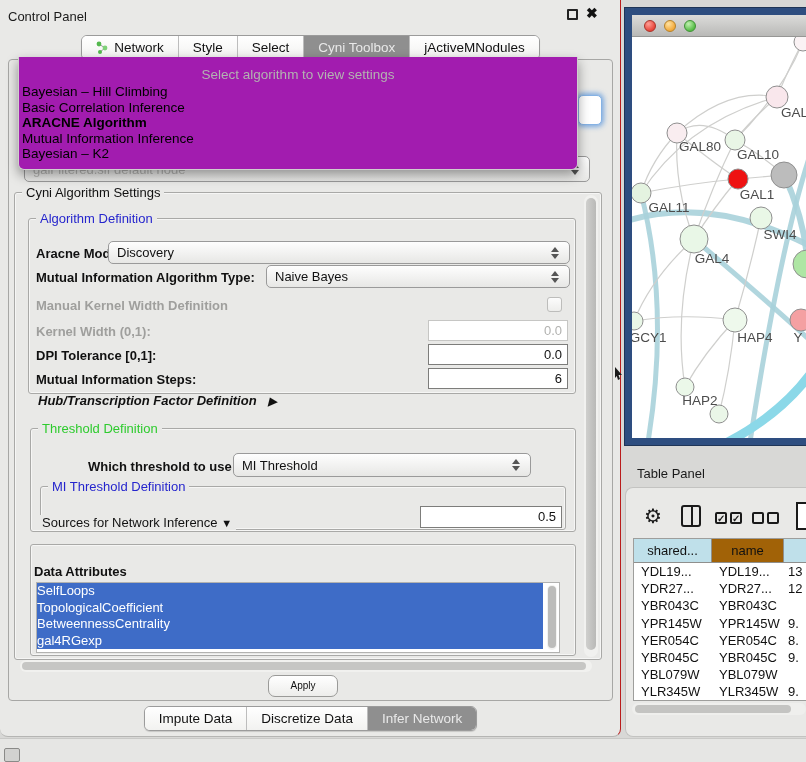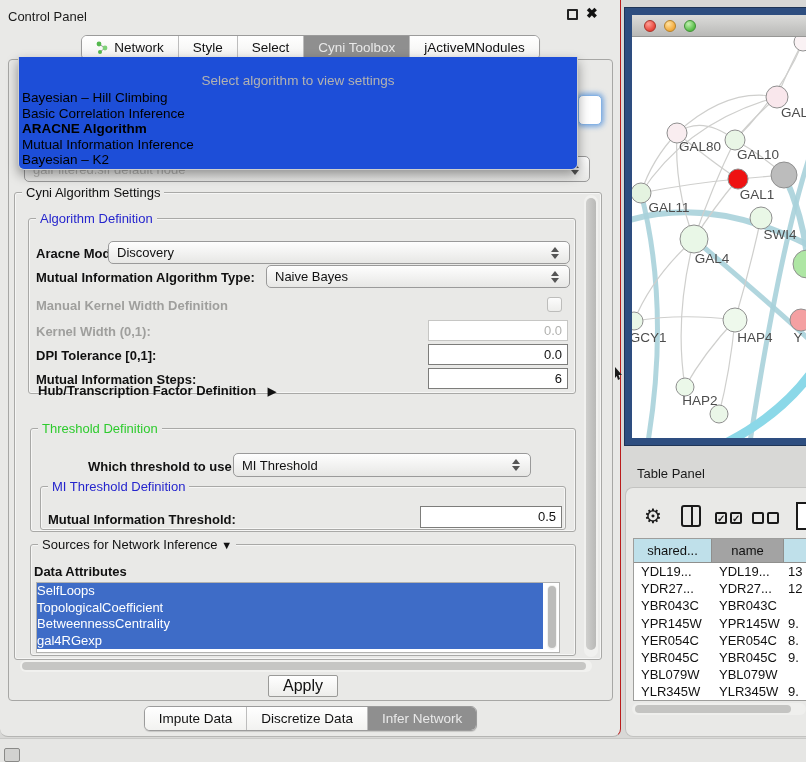--- a/index.html
+++ b/index.html
@@ -37,22 +37,22 @@
   .combo .arrows { margin-left:auto; display:flex; flex-direction:column; gap:2px; padding-right:2px; }
   .combo .arrows i { display:block; width:0; height:0; border-left:4px solid transparent; border-right:4px solid transparent; }
   .combo .arrows i.up { border-bottom:5px solid #555; }
   .combo .arrows i.dn { border-top:5px solid #555; }
   .ghost-combo { left:24px; top:156px; width:566px; height:26px; color:#b8b8b6; z-index:1; }
   .focus-frag { position:absolute; left:578px; top:95px; width:24px; height:30px; z-index:1;
     background:#fff; border:1px solid #85b2e4; border-radius:5px; box-shadow:0 0 5px 2px rgba(90,150,220,.75); }
 
   
   .popup { position:absolute; left:18px; top:57px; width:560px; height:113px; z-index:3;
-    background:#1d4ed8; border:1px solid #cfcfcd; border-top:none; border-radius:0 0 6px 6px;
-    box-shadow:0 5px 12px rgba(0,0,0,.4); padding-top:16px; }
+    background:#a21caf; border:1px solid #cfcfcd; border-top:none; border-radius:0 0 6px 6px;
+    box-shadow:0 5px 12px rgba(0,0,0,.4); padding-top:10px; }
   .popup-header { text-align:center; color:#b3b3b1; font-size:13.5px; height:17px; }
   .popup-item { font-size:13.5px; color:#000; line-height:15.6px; padding-left:3px; cursor:default; }
   .popup-item.bold { font-weight:bold; }
 
   
   .group { position:absolute; border:1px solid #a9a9a7; border-radius:3px; box-shadow:inset 0 0 0 1px rgba(255,255,255,.6); }
   .gtitle { position:absolute; font-size:13px; background:#e9e9e7; padding:0 4px; white-space:nowrap; }
   .gtitle.blue { color:#2525cd; }
   .gtitle.green { color:#2ecb2e; }
 
@@ -78,22 +78,22 @@
 
   
   .listbox { position:absolute; left:36px; top:582px; width:524px; height:71px;
     background:#fff; border:1px solid #b2b2b0; overflow:hidden; }
   .listbox .litem { height:16.6px; line-height:16.6px; font-size:13px; color:#fff;
     background:#3e6cc7; width:506px; padding-left:0; }
   .list-vscroll { position:absolute; right:2px; top:2px; width:10px; height:65px; background:#f3f3f1; border-radius:5px; }
   .list-vscroll .thumb { position:absolute; left:1px; top:1px; width:8px; height:62px; background:#bcbcba; border-radius:4px; }
 
   .apply-btn { position:absolute; left:268px; top:675px; width:70px; height:22px;
-    border:1px solid #9a9a98; border-radius:2px; background:linear-gradient(#ffffff,#ededeb);
-    font-size:16px; color:#111; text-align:center; line-height:20px; }
+    border:1px solid #9a9a98; border-radius:7px; background:linear-gradient(#ffffff,#ededeb);
+    font-size:10px; color:#111; text-align:center; line-height:20px; }
 
   
   .cursor { position:absolute; left:614px; top:367px; z-index:5; }
 
   
   .net-window { position:absolute; left:625px; top:8px; width:181px; height:437px;
     border:7px solid #2e4e80; border-right:none; box-shadow:0 0 0 1px #1f3557; background:#fff; }
   .net-titlebar { height:22px; background:linear-gradient(#dcdcda,#b9b9b7);
     border-bottom:1px solid #979795; display:flex; align-items:center; padding-left:12px; gap:8px; }
   .light { width:12px; height:12px; border-radius:50%; }
@@ -114,21 +114,21 @@
   .mini-chk { position:absolute; width:12px; height:12px; border:2px solid #1a1a1a; border-radius:2px;
     font-size:10px; line-height:9px; text-align:center; color:#1a1a1a; font-weight:bold; }
   .tp-docicon { position:absolute; left:796px; top:502px; width:12px; height:28px; border:2px solid #1a1a1a; background:#fff; }
 
   .tp-table { position:absolute; left:633px; top:538px; width:173px; height:163px;
     background:#fff; border:1px solid #9e9e9c; border-right:none; overflow:hidden; }
   .thead { display:flex; height:24px; }
   .thcell { font-size:13px; color:#111; text-align:center; line-height:23px;
     border-right:1px solid #8f8f8d; border-bottom:1px solid #8f8f8d; flex:none; }
   .thcell.c0 { width:78px; background:#bfe0ea; }
-  .thcell.c1 { width:72px; background:#a3a3a3; }
+  .thcell.c1 { width:72px; background:#a16207; }
   .thcell.c2 { width:40px; background:#bfe0ea; }
   .trow { display:flex; height:17.2px; }
   .tcell { font-size:13px; color:#111; line-height:17.2px; flex:none; padding-left:7px;
     white-space:nowrap; overflow:hidden; }
   .tcell.c0 { width:78px; } .tcell.c1 { width:72px; } .tcell.c2 { width:40px; padding-left:4px; }
   .tp-hscroll { position:absolute; left:632px; top:703px; width:174px; height:12px; background:#efefed; border-radius:6px; }
   .tp-hscroll .thumb { position:absolute; left:3px; top:2px; width:156px; height:8px; background:#c4c4c2; border-radius:4px; }
 
   
   .bottom-strip { position:absolute; left:0; top:738px; width:806px; height:24px;
@@ -225,21 +225,21 @@
 
     <div class="lbl dis" style="left:36px; top:324px;">Kernel Width (0,1):</div>
     <div class="field dis" style="left:428px; top:320px; width:140px;">0.0</div>
 
     <div class="lbl" style="left:36px; top:348px;">DPI Tolerance [0,1]:</div>
     <div class="field" style="left:428px; top:344px; width:140px;">0.0</div>
 
     <div class="lbl" style="left:36px; top:372px;">Mutual Information Steps:</div>
     <div class="field" style="left:428px; top:368px; width:140px;">6</div>
 
-    <div class="lbl" style="left:38px; top:383px;">
+    <div class="lbl" style="left:38px; top:393px;font-style:italic;">
       <span>Hub/Transcription Factor Definition</span>
       <span class="tri" style="margin-left:8px;">▶</span>
     </div>
 
     <div class="group" style="left:30px; top:428px; width:546px; height:104px;"></div>
     <div class="gtitle green" style="left:38px; top:421px;">Threshold Definition</div>
 
     <div class="lbl" style="left:88px; top:459px;">Which threshold to use:</div>
     <div class="combo" style="left:233px; top:453px; width:298px; height:24px;">
       <span>MI Threshold</span>
@@ -248,21 +248,21 @@
           <i class="dn"></i>
         </span>
     </div>
 
     <div class="group" style="left:40px; top:486px; width:526px; height:44px;"></div>
     <div class="gtitle blue" style="left:48px; top:479px;">MI Threshold Definition</div>
     <div class="lbl" style="left:48px; top:512px;">Mutual Information Threshold:</div>
     <div class="field" style="left:420px; top:506px; width:142px; height:22px;">0.5</div>
 
     <div class="group" style="left:30px; top:544px; width:546px; height:112px;"></div>
-    <div class="gtitle" style="left:38px; top:537px; color:#111;">
+    <div class="gtitle" style="left:38px; top:515px; color:#111;">
       <span>Sources for Network Inference</span>
       <span class="tri">▼</span>
     </div>
     <div class="lbl" style="left:34px; top:564px;">Data Attributes</div>
     <div class="listbox">
       <div class="litem">SelfLoops</div>
       <div class="litem">TopologicalCoefficient</div>
       <div class="litem">BetweennessCentrality</div>
       <div class="litem">gal4RGexp</div>
       <div class="list-vscroll">

